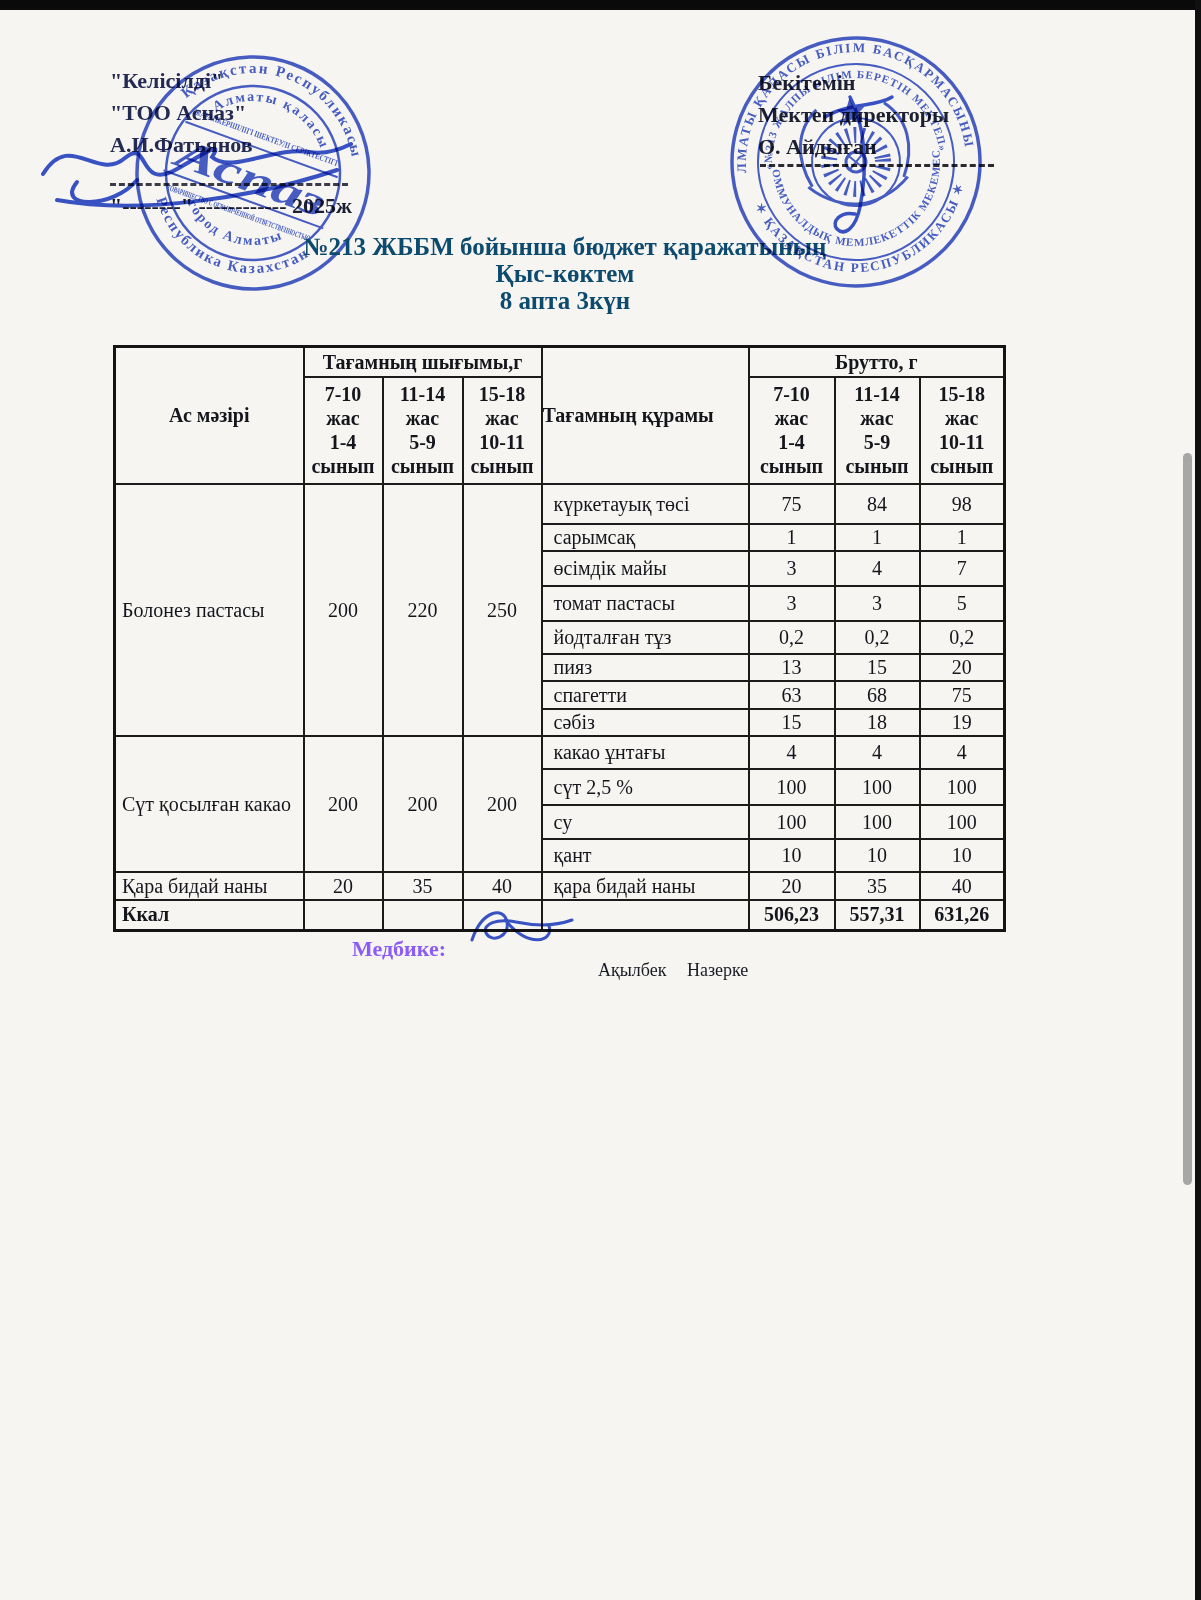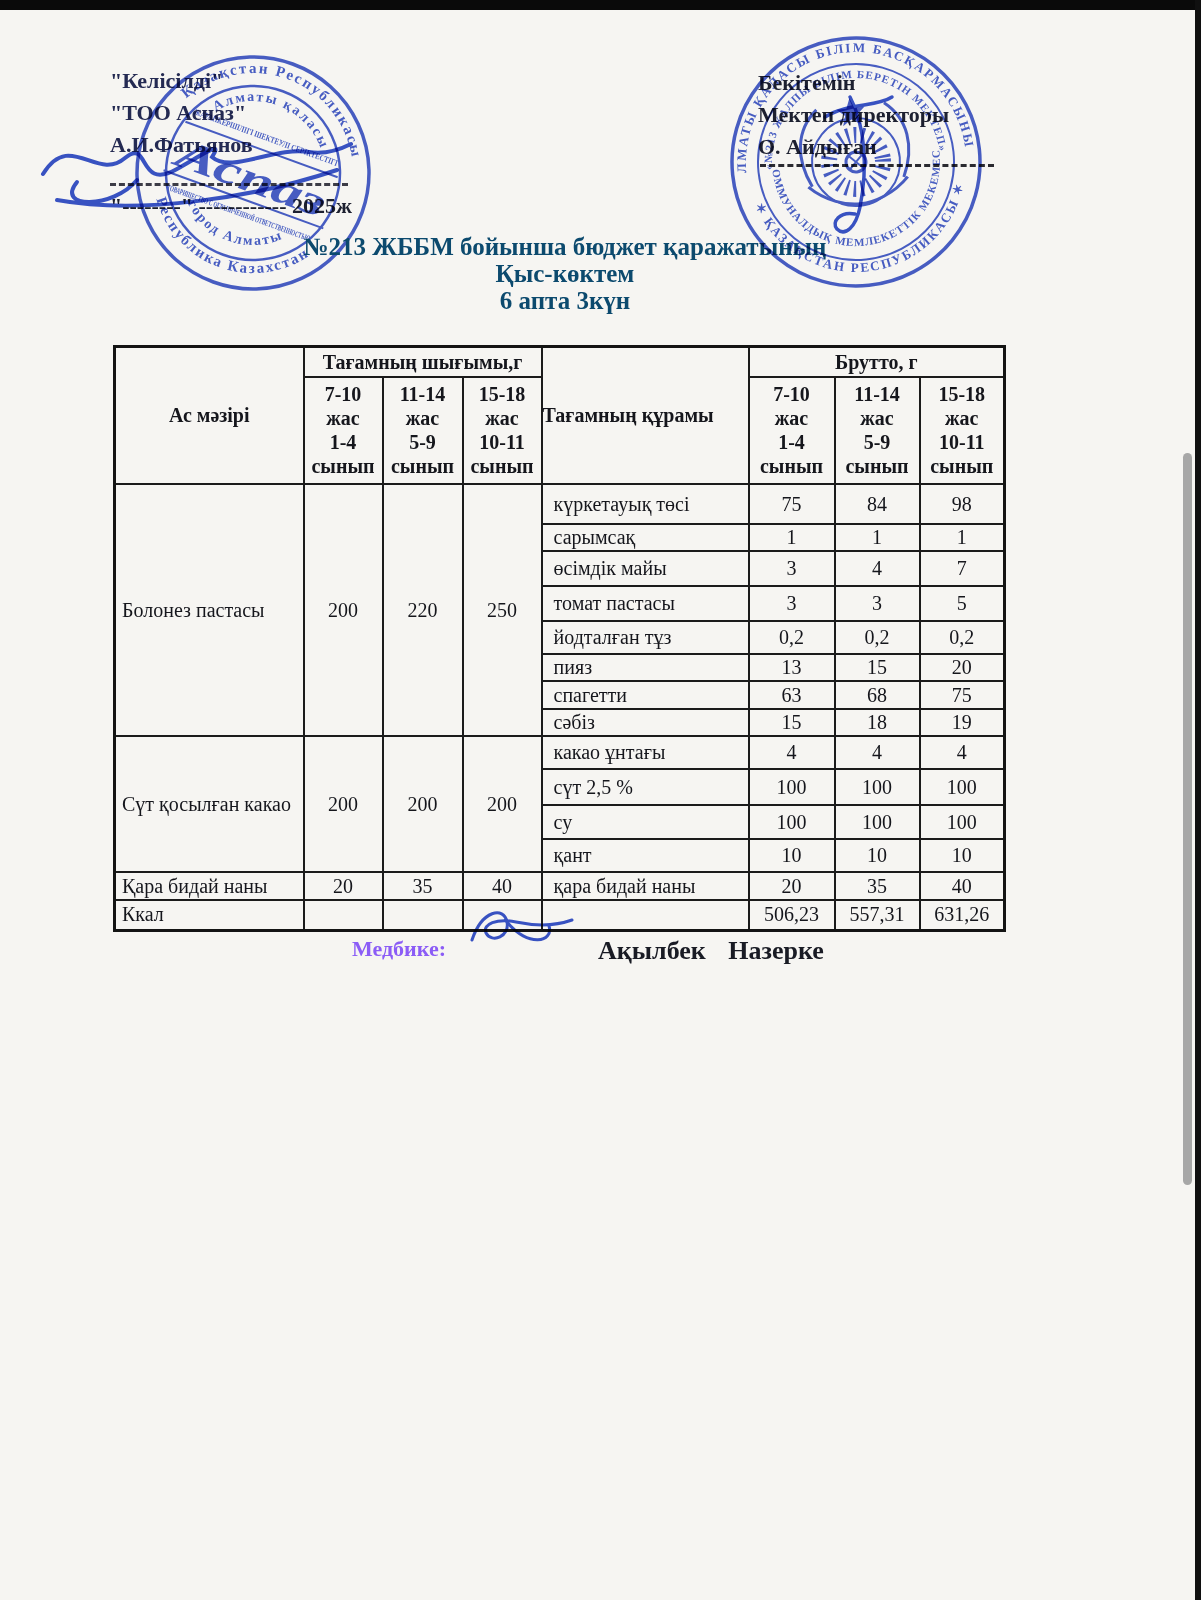--- a/index.html
+++ b/index.html
@@ -19,23 +19,23 @@
   table.menu{border-collapse:collapse;table-layout:fixed;position:absolute;left:113px;top:345px;
              width:890px;color:#15161c;border:3px solid #141414;}
   table.menu th,table.menu td{border:2px solid #1b1b1b;font-size:20px;overflow:hidden;}
   table.menu th{font-weight:bold;padding:0;}
   th.grp{height:28px;}
   tr.agerow th{line-height:24px;padding:4px 0 5px;vertical-align:middle;}
   th.comp{text-align:left;padding-left:4px;}
   td.dish{text-align:left;padding-left:6px;}
   td.ing{text-align:left;padding-left:11px;}
   td.num{text-align:center;}
-  .bold{font-weight:normal;}
+  .bold{font-weight:bold;}
   .footer-label{font-weight:bold;font-size:22px;color:#8b5cf6;}
-  .footer-name{font-weight:bold;font-size:26px;color:#191b24;word-spacing:16px;}
+  .footer-name{font-weight:normal;font-size:18px;color:#191b24;word-spacing:16px;margin-top:24px;}
 </style>
 </head>
 <body>
 
 <div class="page">
 
   <div class="edge-top"></div>
   <div class="edge-right"></div>
   <div class="scroll-thumb"></div>
 
@@ -78,21 +78,21 @@
     <g fill="none" stroke="#2946c8" stroke-width="4" stroke-linecap="round">
       <path d="M28,62 C55,18 82,70 110,46 C135,25 122,80 162,57 C192,40 208,28 197,45 C216,62 260,34 294,40 C312,43 326,37 336,32"></path>
       <path d="M42,88 C125,103 238,86 322,58"></path>
       <path d="M62,70 C40,97 98,97 122,68"></path>
     </g>
   </svg>
 
   <div class="abs title">
     <div>№213 ЖББМ бойынша бюджет қаражатының</div>
     <div>Қыс-көктем</div>
-    <div>6 апта 3күн</div>
+    <div>8 апта 3күн</div>
   </div>
 
   <svg class="abs stamp" style="left:726px;top:32px;" width="260" height="260" viewBox="0 0 260 260">
     <defs>
       <path id="rt1t" d="M20,130 A110,110 0 0 1 240,130"></path>
       <path id="rt1b" d="M20,130 A110,110 0 0 0 240,130"></path>
       <path id="rt2t" d="M46,130 A84,84 0 0 1 214,130"></path>
       <path id="rt2b" d="M46,130 A84,84 0 0 0 214,130"></path>
     </defs>
     <g transform="rotate(-6 130 130)" fill="none" stroke="#2f4ac5">

